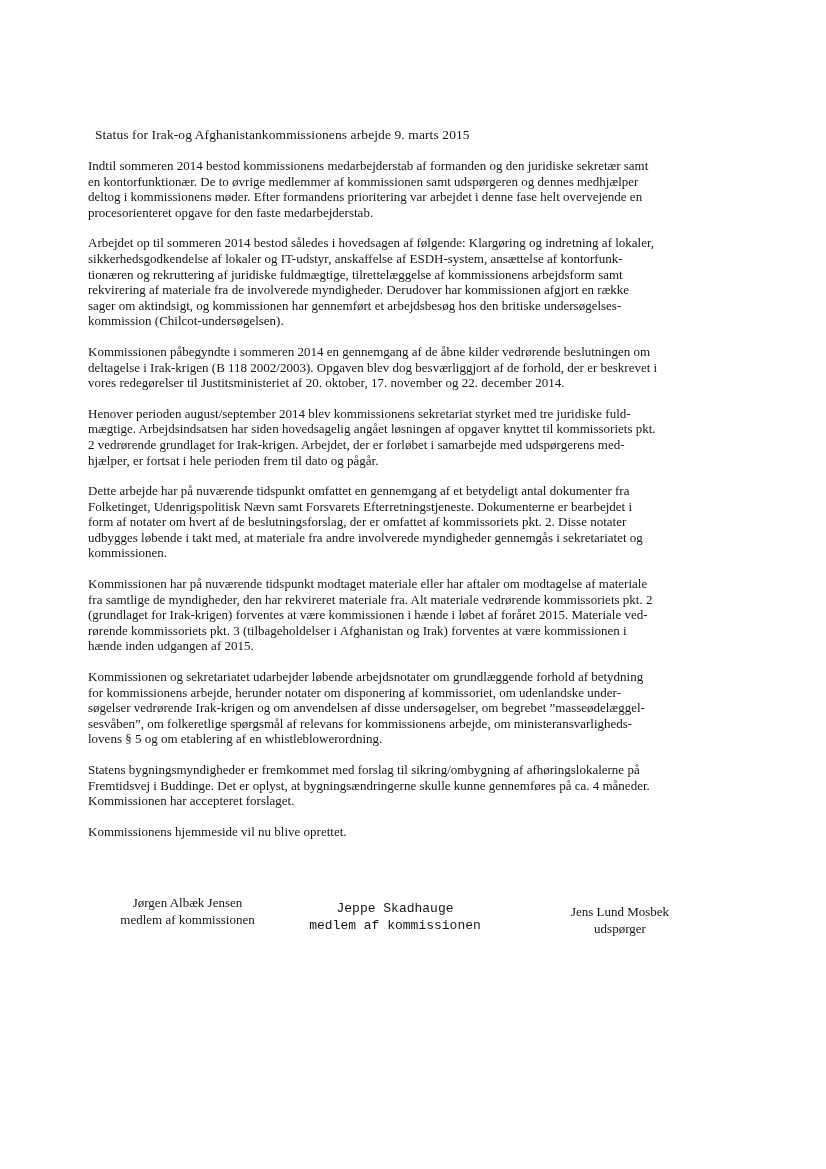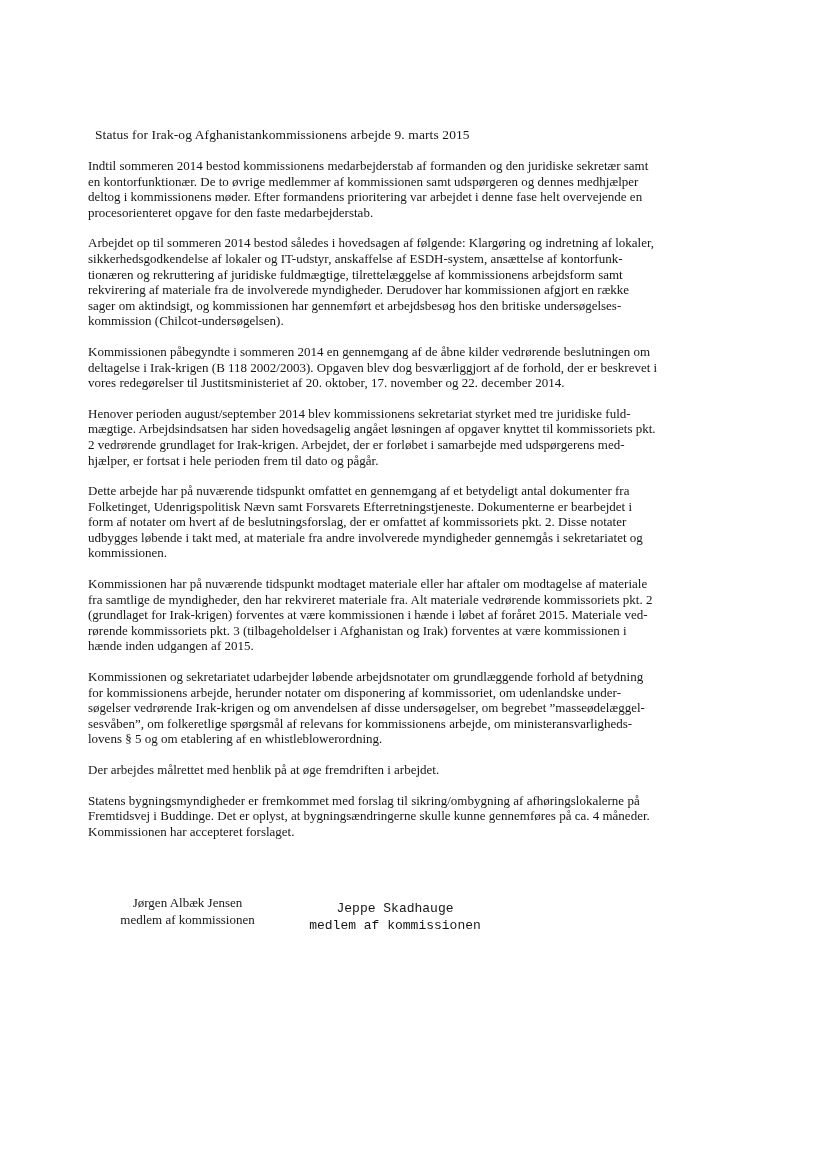--- a/index.html
+++ b/index.html
@@ -81,29 +81,33 @@
   <p class="para">Kommissionen har på nuværende tidspunkt modtaget materiale eller har aftaler om modtagelse af materiale
 fra samtlige de myndigheder, den har rekvireret materiale fra. Alt materiale vedrørende kommissoriets pkt. 2
 (grundlaget for Irak-krigen) forventes at være kommissionen i hænde i løbet af foråret 2015. Materiale ved-
 rørende kommissoriets pkt. 3 (tilbageholdelser i Afghanistan og Irak) forventes at være kommissionen i
 hænde inden udgangen af 2015.</p>
   <p class="para">Kommissionen og sekretariatet udarbejder løbende arbejdsnotater om grundlæggende forhold af betydning
 for kommissionens arbejde, herunder notater om disponering af kommissoriet, om udenlandske under-
 søgelser vedrørende Irak-krigen og om anvendelsen af disse undersøgelser, om begrebet ”masseødelæggel-
 sesvåben”, om folkeretlige spørgsmål af relevans for kommissionens arbejde, om ministeransvarligheds-
 lovens § 5 og om etablering af en whistleblowerordning.</p>
-  <p class="para">Der arbejdes målrettet med henblik på at øge fremdriften i arbejdet.</p>
   <p class="para">Statens bygningsmyndigheder er fremkommet med forslag til sikring/ombygning af afhøringslokalerne på
 Fremtidsvej i Buddinge. Det er oplyst, at bygningsændringerne skulle kunne gennemføres på ca. 4 måneder.
 Kommissionen har accepteret forslaget.</p>
+  <p class="para">Kommissionens hjemmeside vil nu blive oprettet.</p>
 
   <div class="signatures">
     <div class="sig sig-1">
       <span class="name">Jørgen Albæk Jensen</span>
       <span class="role">medlem af kommissionen</span>
     </div>
     <div class="sig sig-2">
       <span class="name">Jeppe Skadhauge</span>
       <span class="role">medlem af kommissionen</span>
     </div>
+    <div class="sig sig-3">
+      <span class="name">Jens Lund Mosbek</span>
+      <span class="role">udspørger</span>
+    </div>
   </div>
 
 </div>
 
 </body></html>

